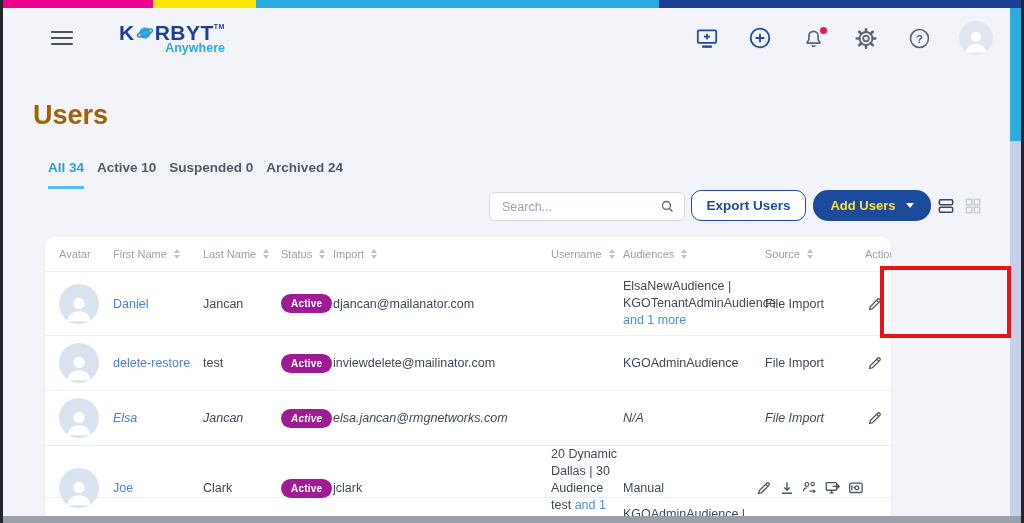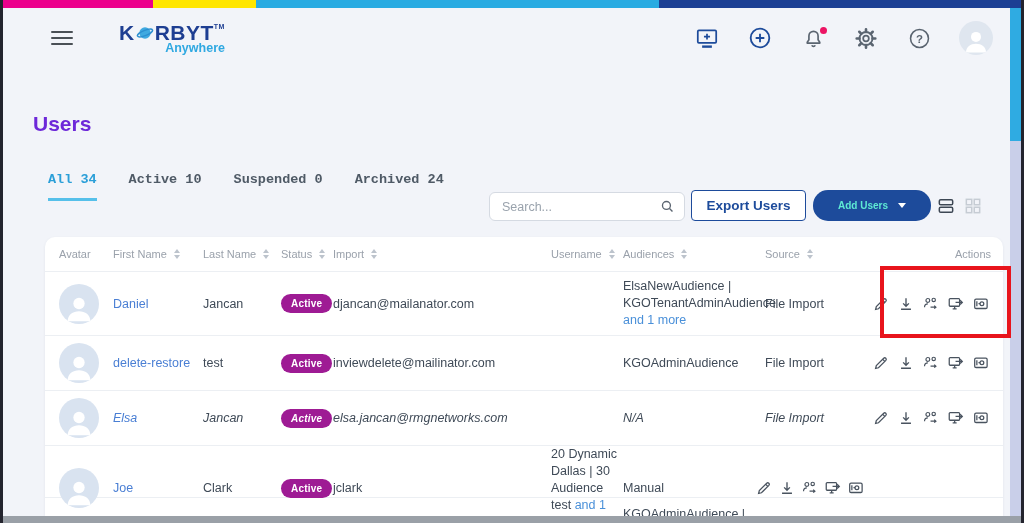--- a/index.html
+++ b/index.html
@@ -22,41 +22,41 @@
   .logo-main { display:flex; align-items:center; font-weight:bold; font-size:21px; color:#1e3e92; letter-spacing:.5px; }
   .logo-main svg { margin:0 1px; }
   .logo-tm { font-size:7px; color:#1e3e92; align-self:flex-start; margin-top:2px; }
   .logo-sub { text-align:right; margin-top:-4px; color:#2FA8E1; font-weight:bold; font-size:12.5px; }
   .topbar-actions { position:absolute; right:28px; top:0; height:60px; display:flex; align-items:center; gap:27px; }
   .tico { position:relative; width:26px; height:26px; display:flex; align-items:center; justify-content:center; cursor:pointer; }
   .notif-dot { position:absolute; top:2px; right:-1px; width:7px; height:7px; border-radius:50%; background:#EC1464; }
   .avatar-top { width:34px; height:34px; border-radius:50%; background:#dfe6ef; display:flex; align-items:flex-end; justify-content:center; overflow:hidden; cursor:pointer; }
 
   
-  .page-title { position:absolute; left:30px; top:112px; font-size:21px; font-weight:bold; color:#6d28d9; }
-  .tabs { position:absolute; left:45px; top:172px; display:flex; gap:32px;font-family:Liberation Mono, monospace; }
+  .page-title { position:absolute; left:30px; top:100px; font-size:27px; font-weight:bold; color:#a16207; }
+  .tabs { position:absolute; left:45px; top:160px; display:flex; gap:13px; }
   .tab { font-size:13.5px; font-weight:bold; color:#4f5a66; padding-bottom:11px; cursor:pointer; border-bottom:3px solid transparent; }
   .tab.active { color:#2B9FD8; border-bottom-color:#56c0ea; }
 
   
   .search-wrap { position:absolute; left:486px; top:192px; width:196px; height:29px; }
   .search-wrap input { width:100%; height:100%; border:1px solid #d5dae2; border-radius:6px; padding:0 30px 0 12px;
                        font-size:12.5px; color:#3f4a57; background:#fff; outline:none; font-family:inherit; }
   .search-wrap input::placeholder { color:#9aa3ad; }
   .search-wrap .sico { position:absolute; right:9px; top:6px; cursor:pointer; }
   .btn-export { position:absolute; left:688px; top:190px; width:115px; height:31px; background:#fff; border:1.5px solid #1D4B9B;
-                border-radius:4px; color:#1D4B9B; font-weight:bold; font-size:13.5px; cursor:pointer; font-family:inherit; }
+                border-radius:10px; color:#1D4B9B; font-weight:bold; font-size:13.5px; cursor:pointer; font-family:inherit; }
   .btn-add { position:absolute; left:810px; top:190px; width:118px; height:31px; background:#1D4B9B; border:none; border-radius:15px;
-             color:#5eead4; font-weight:bold; font-size:10px; cursor:pointer; display:flex; align-items:center; justify-content:center; gap:10px; font-family:inherit; }
+             color:#fde047; font-weight:bold; font-size:13px; cursor:pointer; display:flex; align-items:center; justify-content:center; gap:10px; font-family:inherit; }
   .caret { width:0; height:0; border-left:4px solid transparent; border-right:4px solid transparent; border-top:5px solid #fff; }
   .view-toggles { position:absolute; left:933px; top:196px; display:flex; gap:7px; }
   .vico { width:20px; height:20px; cursor:pointer; }
 
   
-  .card { position:absolute; left:42px; top:237px; width:958px; height:280px; background:#fff; border-radius:10px 10px 0 0;
+  .card { position:absolute; left:42px; top:237px; width:846px; height:280px; background:#fff; border-radius:10px 10px 0 0;
           overflow:hidden; box-shadow:0 1px 3px rgba(40,60,90,.08); }
   .thead, .trow { display:grid; grid-template-columns:54px 90px 78px 52px 218px 72px 142px 100px 1fr; padding:0 12px 0 14px; align-items:center; }
   .thead { height:34px; }
   .th { display:flex; align-items:center; font-size:11px; color:#9aa1ab; }
   .th.right { justify-content:flex-end; }
   .sort { display:inline-flex; flex-direction:column; gap:2px; margin-left:7px; cursor:pointer; }
   .sort i { width:0; height:0; border-left:3px solid transparent; border-right:3px solid transparent; }
   .sort .up { border-bottom:4px solid #bcc3cc; }
   .sort .down { border-top:4px solid #bcc3cc; }
   .trow { border-top:1px solid #eceff3; font-size:12.5px; color:#3f4a57; }

